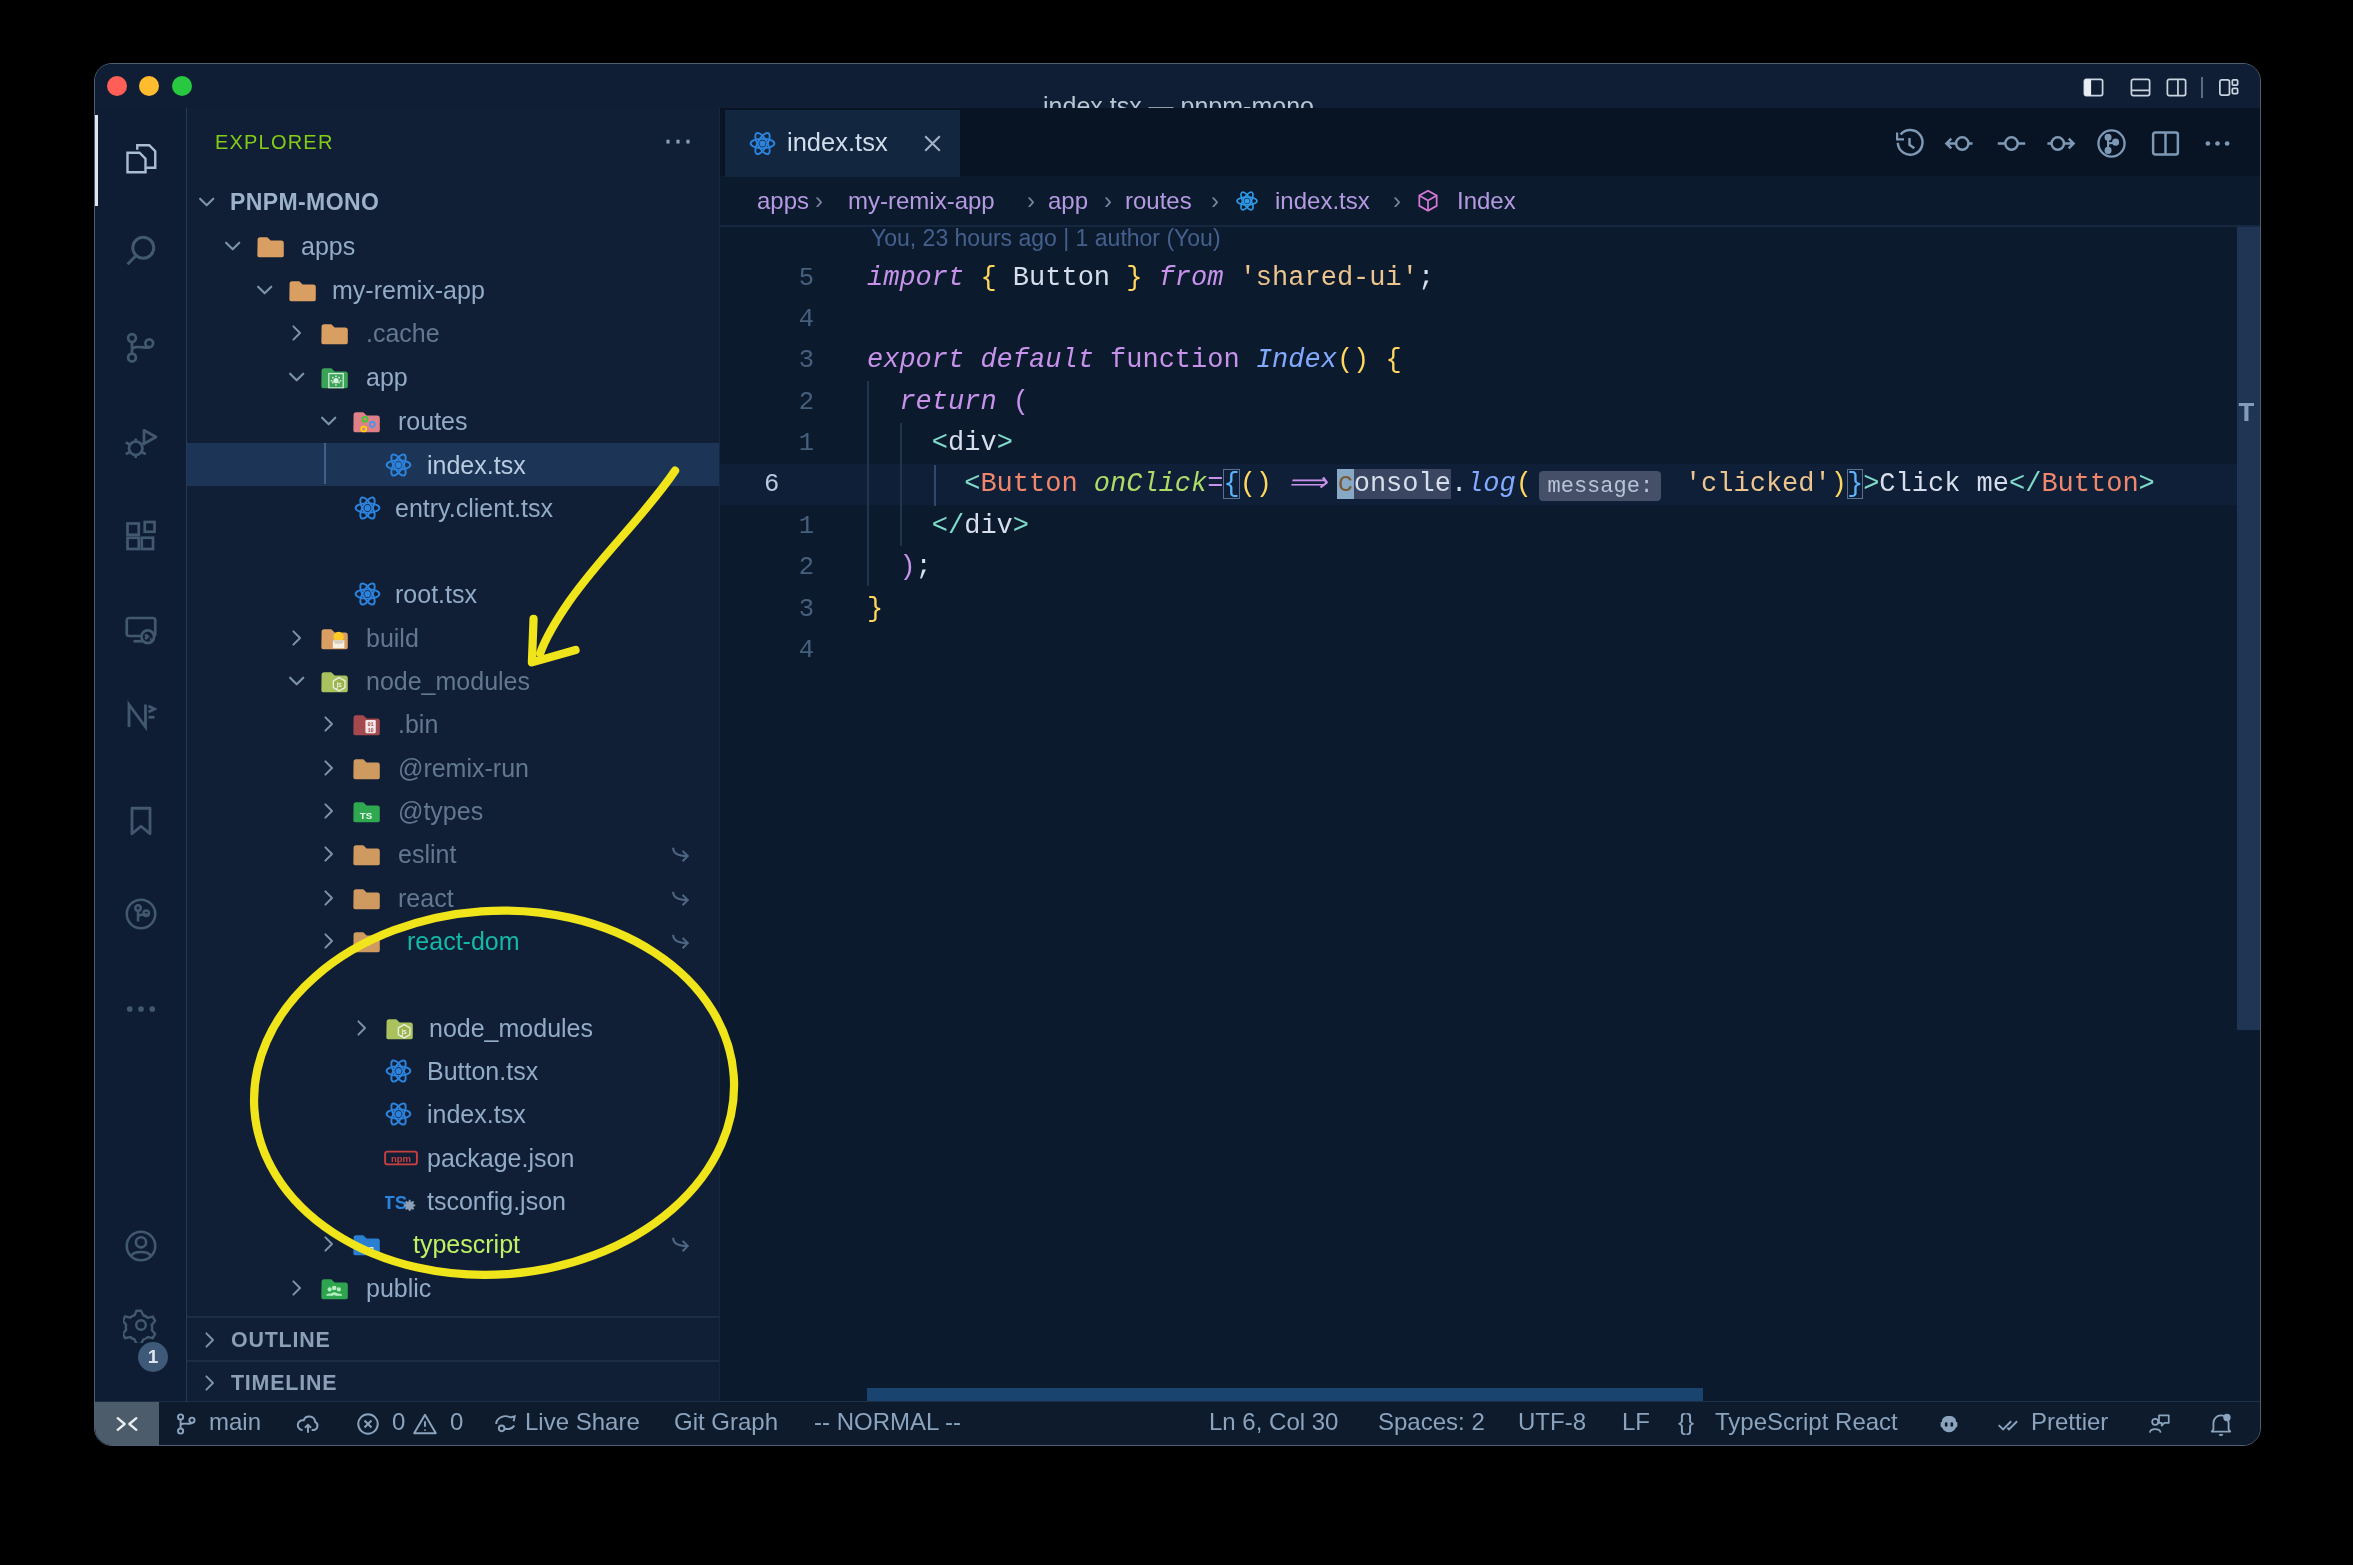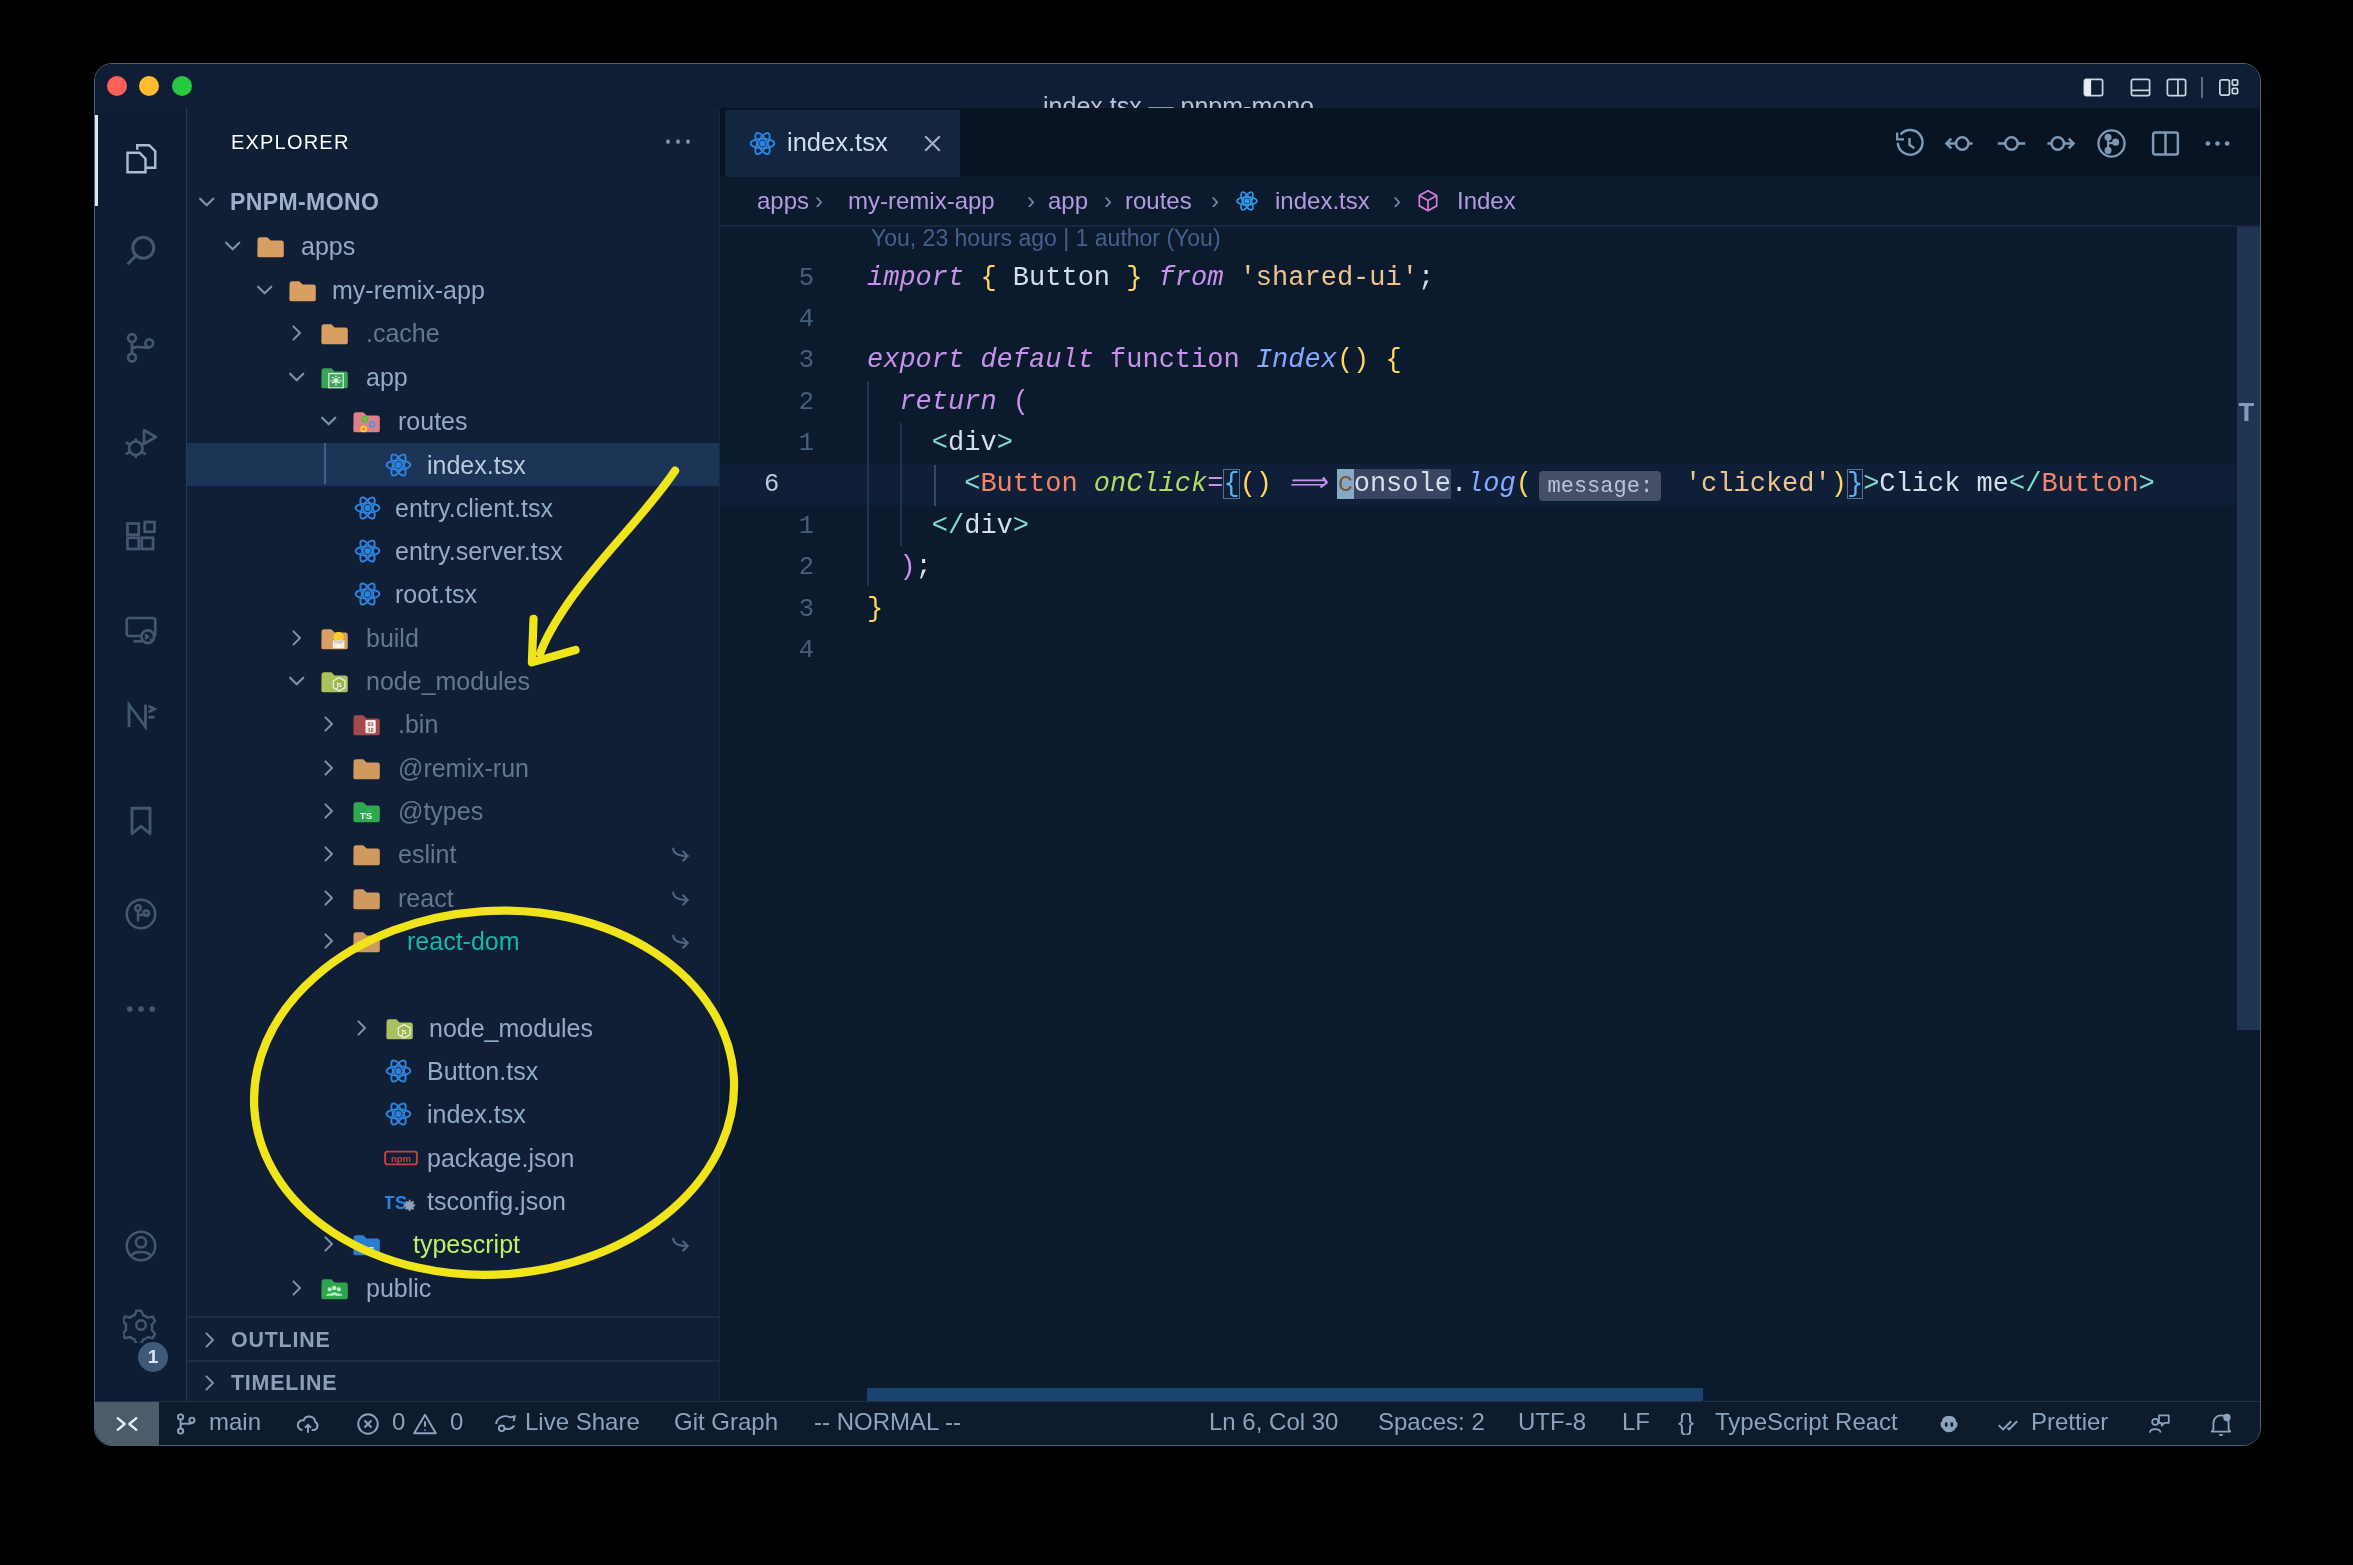--- a/index.html
+++ b/index.html
@@ -144,21 +144,21 @@
         <circle cx="12" cy="9.5" r="3.4"></circle>
         <path d="M5.5,19 c1,-4 12,-4 13,0"></path>
       </svg>
     <svg class="aic" style="top:1199px" viewBox="0 0 24 24" fill="none" stroke="currentColor" stroke-width="1.6">
       <circle cx="12" cy="12" r="3.2"></circle>
       <path d="M12,2.5 l1.5,3 a7,7 0 0 1 3,1.7 l3.3,-0.8 l1.6,2.9 l-2.2,2.6 a7,7 0 0 1 0,3.4 l2.2,2.6 l-1.6,2.9 l-3.3,-0.8 a7,7 0 0 1 -3,1.7 l-1.5,3 l-3,-0.1 l-1.3,-3 a7,7 0 0 1 -2.9,-1.6 l-3.4,0.8 l-1.5,-2.9 l2.2,-2.7 a7,7 0 0 1 0,-3.3 l-2.2,-2.7 l1.5,-2.9 l3.4,0.8 a7,7 0 0 1 2.9,-1.6 l1.3,-3 z"></path>
       </svg>
     <div style="position:absolute;left:43px;top:1234px;width:30px;height:30px;border-radius:50%;background:#3e5a78;color:#dbe5ef;font-size:19px;font-weight:bold;text-align:center;line-height:30px;">1</div>
   </div>
   <div id="sidebar">
-    <div style="position:absolute;left:44px;top:23px;font-size:20px;letter-spacing:1.2px;color:#ffffff">EXPLORER</div>
+    <div style="position:absolute;left:28px;top:23px;font-size:20px;letter-spacing:1.2px;color:#84cc16">EXPLORER</div>
     <div style="position:absolute;left:476px;top:15px;font-size:30px;letter-spacing:1.6px;color:#8ba0b6">⋯</div>
 
     <div class="trow" style="top:72px">
       <svg class="chev" style="left:9px" viewBox="0 0 26 26" width="21.4" height="21.4">
           <use href="#chevD"></use>
         </svg>
       <span class="tlabel" style="left:43px;color:#9cb2ca;font-weight:bold;font-size:23px;letter-spacing:0.4px">PNPM-MONO</span>
     </div>
 
     <div class="trow" style="top:116px">
@@ -225,26 +225,20 @@
       <span class="tlabel" style="left:240px;color:#b8cce0">index.tsx</span>
     </div>
 
     <div class="trow" style="top:378px">
       <svg class="tico" style="left:165px;color:#2d83dc" width="31" height="31" viewBox="-12 -12 24 24">
           <use href="#react"></use>
         </svg>
       <span class="tlabel" style="left:208px;color:#92abc6">entry.client.tsx</span>
     </div>
 
-    <div class="trow" style="top:421px">
-      <svg class="tico" style="left:165px;color:#2d83dc" width="31" height="31" viewBox="-12 -12 24 24">
-          <use href="#react"></use>
-        </svg>
-      <span class="tlabel" style="left:208px;color:#92abc6">entry.server.tsx</span>
-    </div>
 
     <div class="trow" style="top:464px">
       <svg class="tico" style="left:165px;color:#2d83dc" width="31" height="31" viewBox="-12 -12 24 24">
           <use href="#react"></use>
         </svg>
       <span class="tlabel" style="left:208px;color:#92abc6">root.tsx</span>
     </div>
 
     <div class="trow" style="top:508px">
       <svg class="chev" style="left:99px" viewBox="0 0 26 26" width="21.4" height="21.4">

